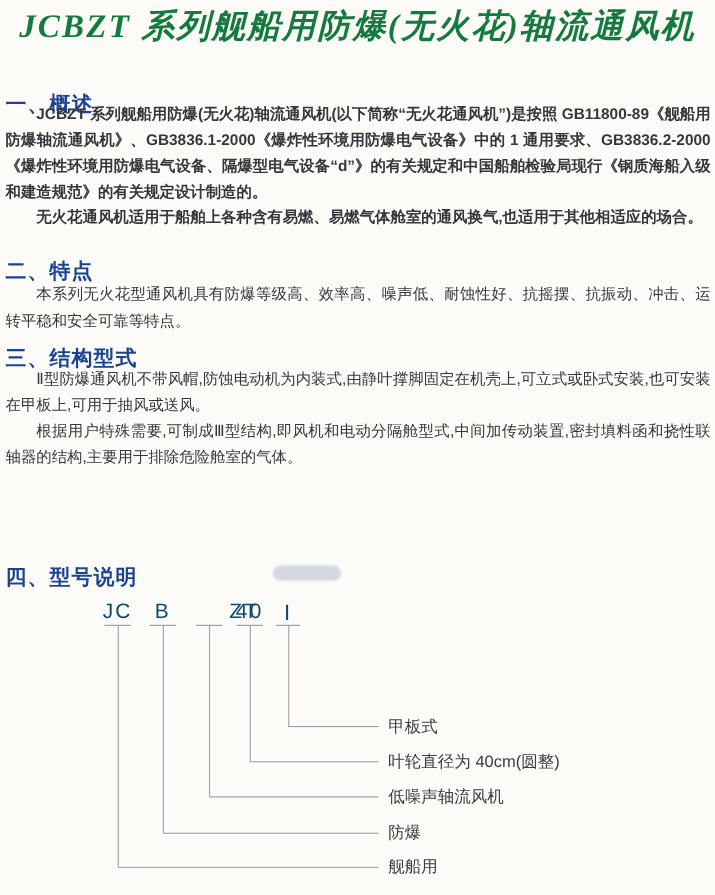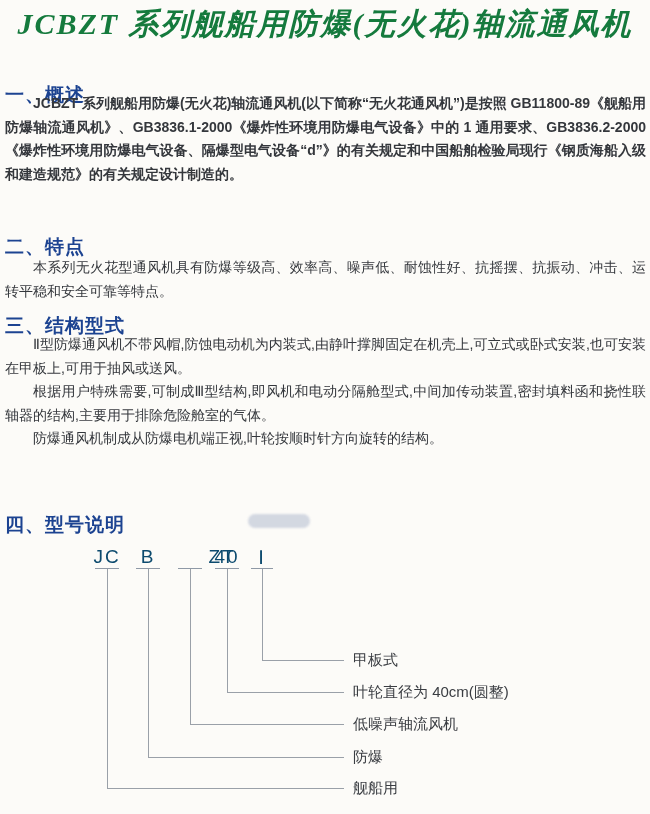--- a/index.html
+++ b/index.html
@@ -59,32 +59,32 @@
 </head>
 <body>
 
 <div class="page">
 
   <div class="doc-title">JCBZT 系列舰船用防爆(无火花)轴流通风机</div>
 
   <div class="sec-heading h-1">一、概述</div>
   <div class="body-block b-1">
     <p>JCBZT 系列舰船用防爆(无火花)轴流通风机(以下简称“无火花通风机”)是按照 GB11800-89《舰船用防爆轴流通风机》、GB3836.1-2000《爆炸性环境用防爆电气设备》中的 1 通用要求、GB3836.2-2000《爆炸性环境用防爆电气设备、隔爆型电气设备“d”》的有关规定和中国船舶检验局现行《钢质海船入级和建造规范》的有关规定设计制造的。</p>
+    <p>无火花通风机适用于船舶上各种含有易燃、易燃气体舱室的通风换气,也适用于其他相适应的场合。</p>
   </div>
 
   <div class="sec-heading h-2">二、特点</div>
   <div class="body-block b-2">
     <p>本系列无火花型通风机具有防爆等级高、效率高、噪声低、耐蚀性好、抗摇摆、抗振动、冲击、运转平稳和安全可靠等特点。</p>
   </div>
 
   <div class="sec-heading h-3">三、结构型式</div>
   <div class="body-block b-3">
     <p>Ⅱ型防爆通风机不带风帽,防蚀电动机为内装式,由静叶撑脚固定在机壳上,可立式或卧式安装,也可安装在甲板上,可用于抽风或送风。</p>
     <p>根据用户特殊需要,可制成Ⅲ型结构,即风机和电动分隔舱型式,中间加传动装置,密封填料函和挠性联轴器的结构,主要用于排除危险舱室的气体。</p>
-    <p>防爆通风机制成从防爆电机端正视,叶轮按顺时针方向旋转的结构。</p>
   </div>
 
   <div class="sec-heading h-4">四、型号说明</div>
   <div class="smudge"></div>
 
   <div class="diagram">
 
     <span class="code c-0">JC</span>
     <span class="code c-1">B</span>
     <span class="code c-2">ZT</span>

